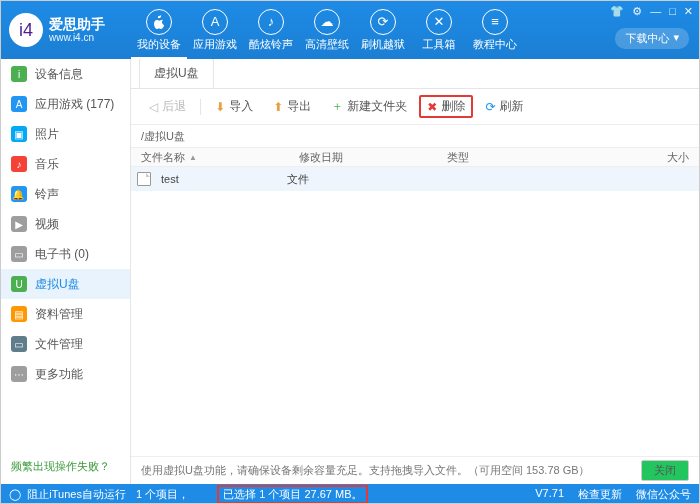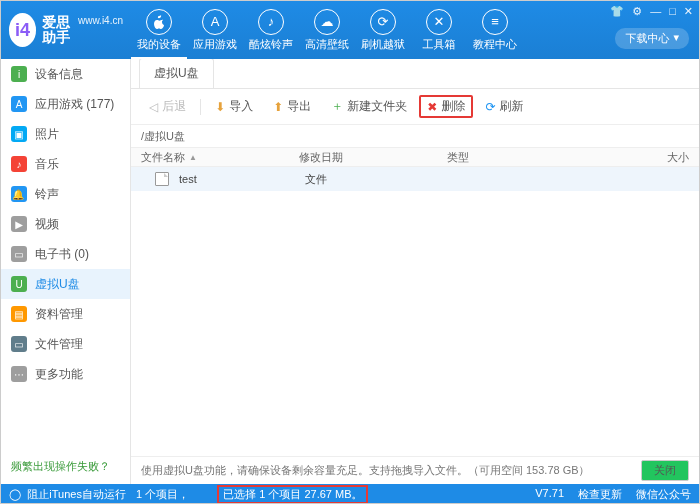--- a/index.html
+++ b/index.html
@@ -1,21 +1,21 @@
 <!DOCTYPE html>
 <html><head>
 <meta charset="utf-8">
 <style>
 * { margin: 0; padding: 0; box-sizing: border-box; font-family: "Microsoft YaHei", Arial, sans-serif; }
 body { width: 700px; height: 504px; background: #fff; font-size: 12px; color: #333; overflow: hidden; border: 1px solid #ccc; }
 
 .header { height: 58px; background: linear-gradient(#1e8be6, #1b7fd4); display: flex; align-items: stretch; color: #fff; position: relative; }
 .logo-area { width: 130px; display: flex; align-items: center; padding: 0 8px; gap: 6px; }
-.logo-badge { width: 34px; height: 34px; border-radius: 50%; background: #fff; color: #8b5cf6; display: flex; align-items: center; justify-content: center; font-weight: bold; font-size: 18px; }
-.logo-text { display: flex; flex-direction: row; justify-content: center; line-height: 1.1; }
+.logo-badge { width: 34px; height: 34px; border-radius: 50%; background: #fff; color: #4c1d95; display: flex; align-items: center; justify-content: center; font-weight: normal; font-size: 18px; }
+.logo-text { display: flex; flex-direction: column; justify-content: center; line-height: 1.1; }
 .logo-title { font-size: 14px; font-weight: bold; }
 .logo-url { font-size: 10px; opacity: .9; }
 
 .top-nav { display: flex; align-items: stretch; }
 .top-nav .item { width: 56px; display: flex; flex-direction: column; align-items: center; justify-content: center; font-size: 11px; cursor: pointer; position: relative; }
 .top-nav .item.active::after { content: ""; position: absolute; bottom: 0; left: 0; right: 0; height: 2px; background: #fff; }
 .top-nav .icon { width: 26px; height: 26px; border: 1.5px solid #fff; border-radius: 50%; margin-bottom: 2px; display: flex; align-items: center; justify-content: center; font-size: 13px; }
 
 .win-controls { position: absolute; top: 4px; right: 6px; display: flex; gap: 8px; font-size: 11px; opacity: .9; }
 .win-controls span { cursor: pointer; }
@@ -42,21 +42,21 @@
 .hilite { border: 2px solid #e53935; padding: 1px 6px; }
 
 .breadcrumb { height: 22px; display: flex; align-items: center; padding: 0 10px; font-size: 11px; color: #666; }
 
 .file-table { flex: 1; display: flex; flex-direction: column; overflow: hidden; }
 .file-head { height: 20px; display: flex; align-items: center; border-top: 1px solid #eee; border-bottom: 1px solid #eee; background: #fafafa; font-size: 11px; color: #666; padding: 0 10px; gap: 8px; }
 .col-name { flex: 0 0 150px; display: flex; align-items: center; gap: 4px; }
 .col-date { flex: 0 0 140px; }
 .col-type { flex: 0 0 80px; }
 .col-size { flex: 1; text-align: right; }
-.file-row { height: 24px; display: flex; align-items: center; padding: 0 24px; font-size: 11px; color: #444; background: #eef5fc; cursor: pointer; }
+.file-row { height: 24px; display: flex; align-items: center; padding: 0 6px; font-size: 11px; color: #444; background: #eef5fc; cursor: pointer; }
 .file-icon { width: 14px; height: 14px; border: 1px solid #999; border-radius: 1px; margin-right: 6px; background: #fff; position: relative; }
 .file-icon::after { content: ""; position: absolute; right: 0; top: 0; border-left: 4px solid #ccc; border-top: 4px solid #fff; }
 
 .hint-bar { height: 28px; border-top: 1px solid #eee; display: flex; align-items: center; padding: 0 10px; font-size: 11px; color: #777; margin-top: 21px; }
 .close-btn { margin-left: auto; padding: 2px 12px; border: 1px solid #ccc; background: #22c55e; border-radius: 2px; cursor: pointer; font-size: 11px; color: #555; }
 
 .status { height: 21px; background: #1e8be6; color: #fff; display: flex; align-items: center; font-size: 11px; padding: 0 8px; gap: 10px; }
 .status .left { display: flex; align-items: center; gap: 6px; }
 .status .sel { border: 2px solid #e53935; padding: 0 4px; margin-left: 18px; }
 .status .right { margin-left: auto; display: flex; gap: 14px; }

